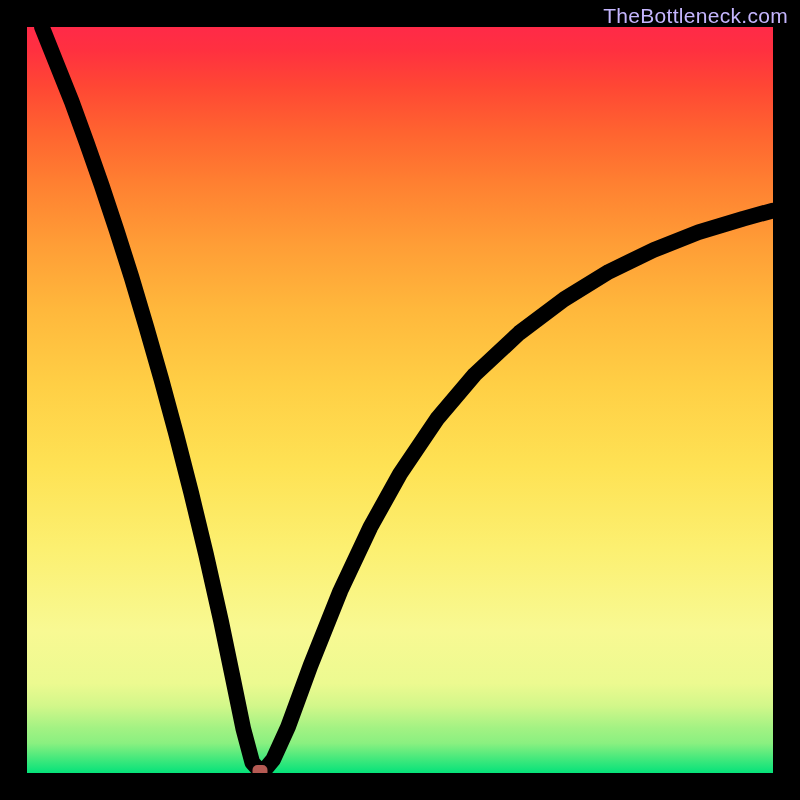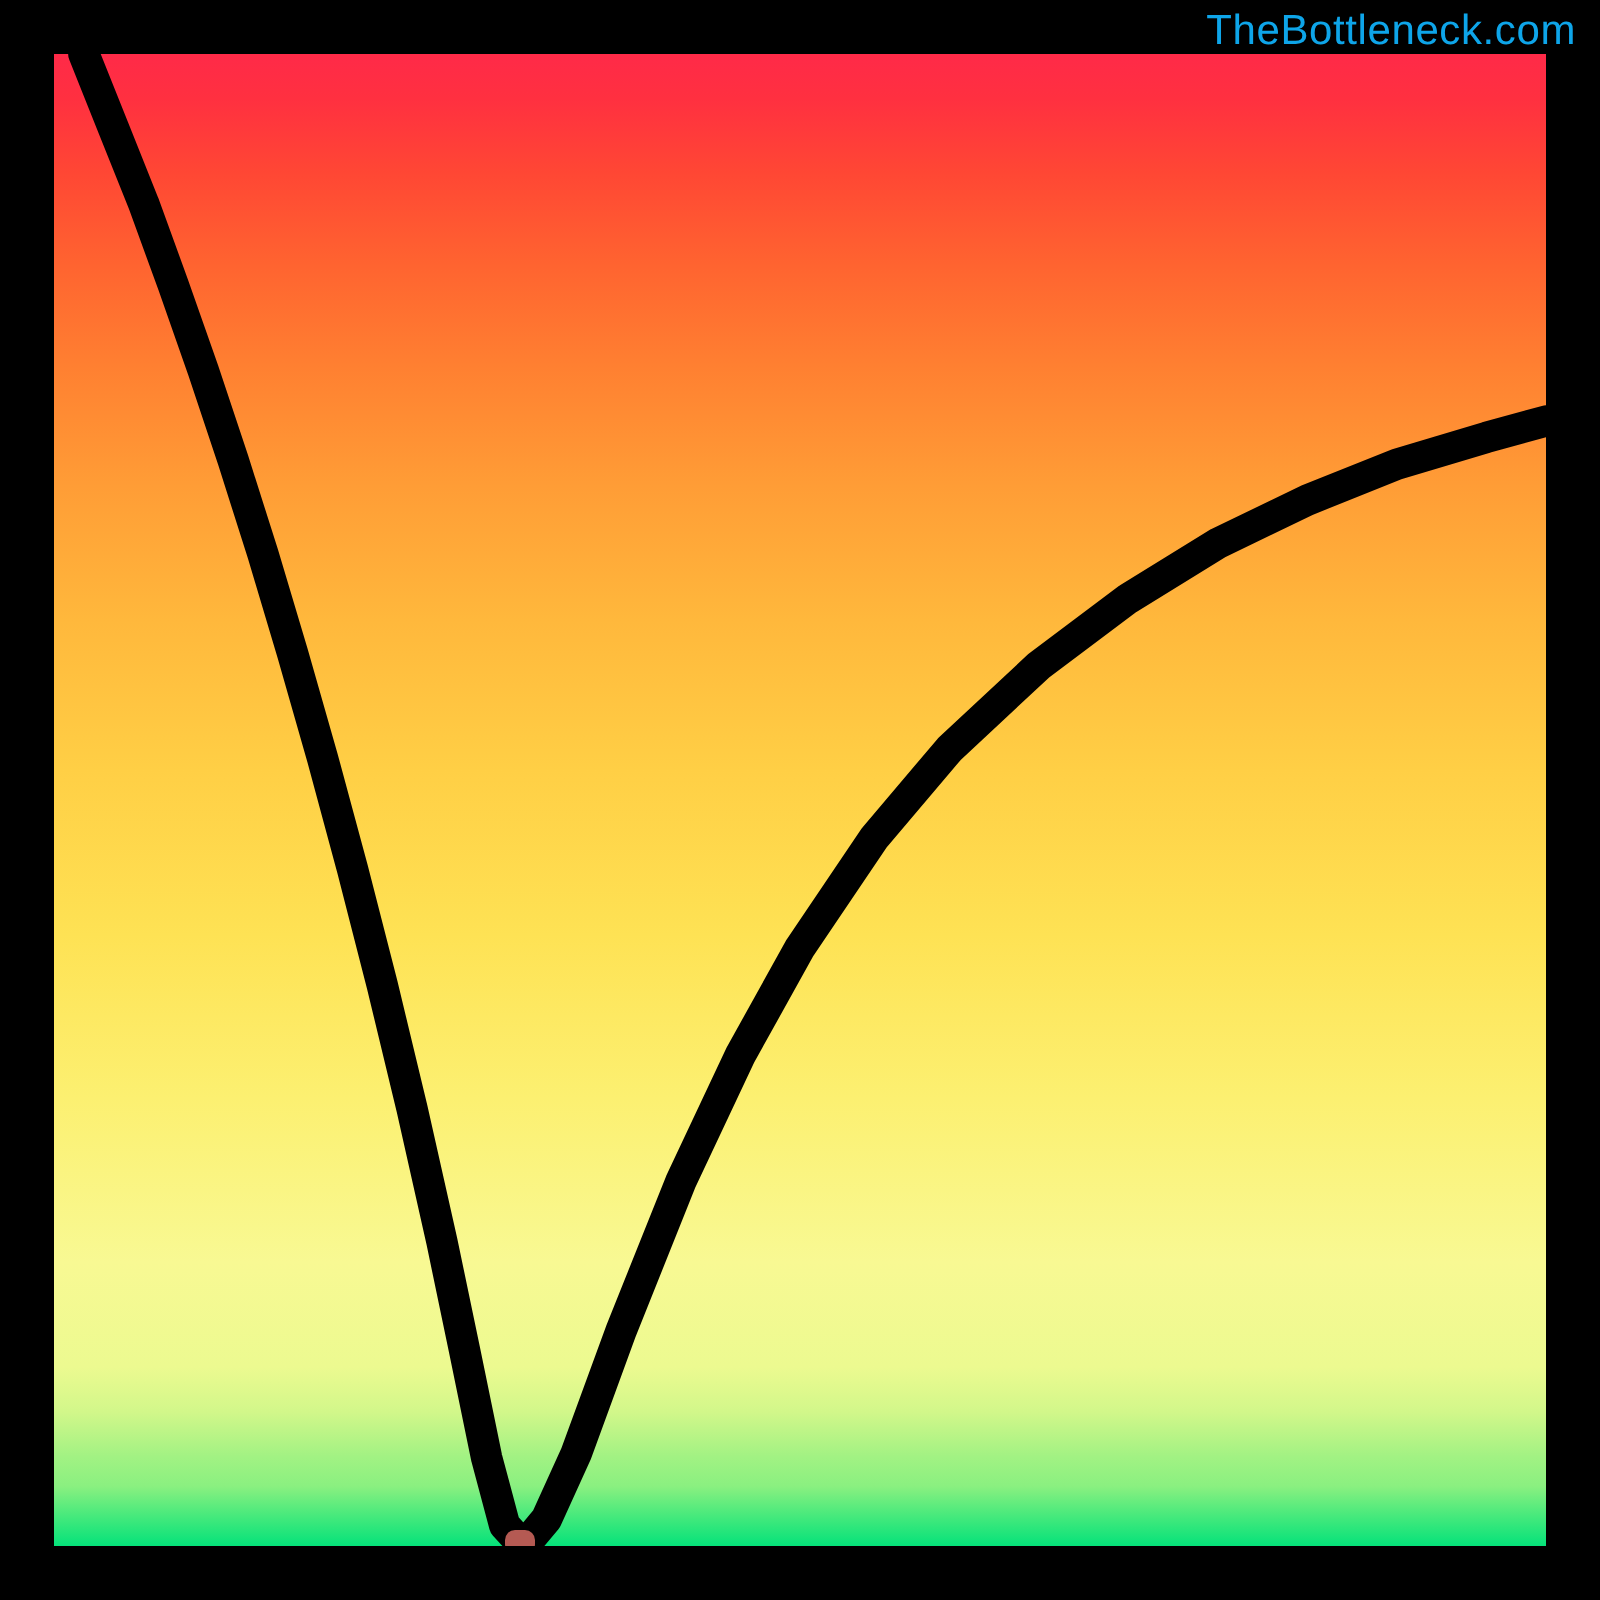--- a/index.html
+++ b/index.html
@@ -65,21 +65,21 @@
     width: 15px;
     height: 12px;
     border-radius: 5px;
     background: #b55a53;
     transform: translate(-50%, -50%);
   }
   .watermark {
     position: absolute;
     top: 4px;
     right: 12px;
-    color: #0ea5e9;
+    color: #c4b5fd;
     font-size: 21px;
     letter-spacing: 0.3px;
     font-family: Arial, Helvetica, sans-serif;
   }
 </style>
 </head>
 <body>
 
 <div class="frame">
   <div class="plot-area">

